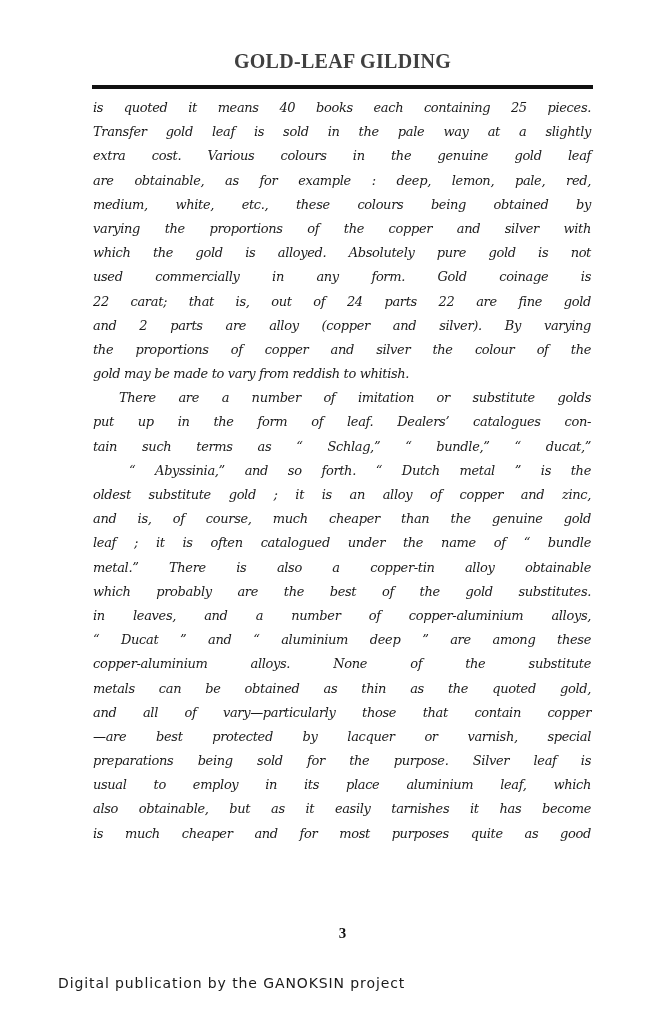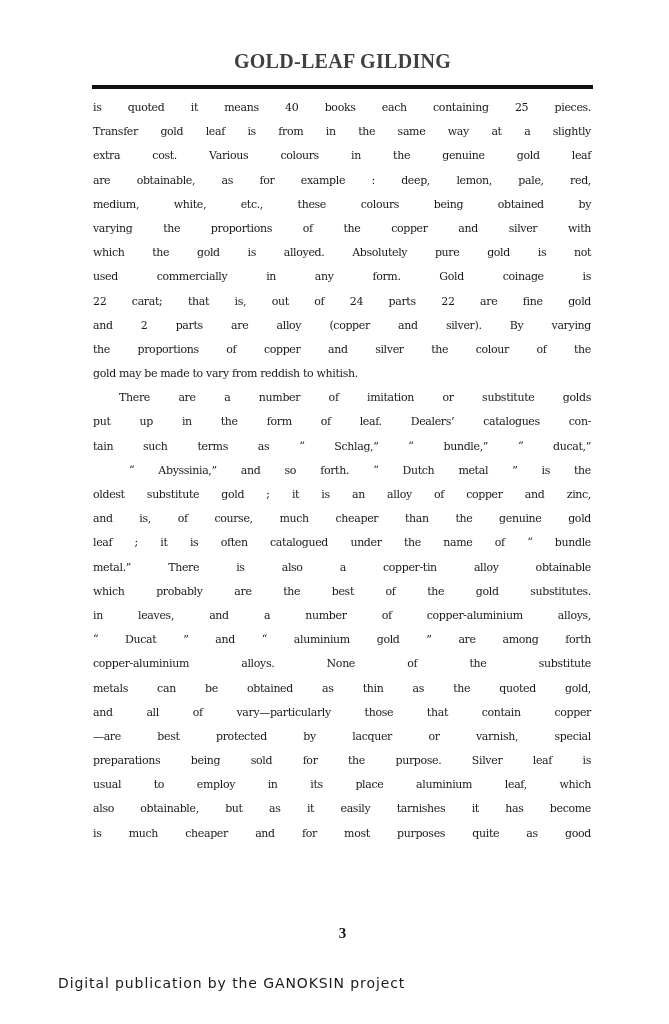--- a/index.html
+++ b/index.html
@@ -33,23 +33,24 @@
       top: 85px;
       height: 4px;
       background: #111111;
     }
     .body-text {
       position: absolute;
       left: 93px;
       width: 498px;
       top: 96px;
       font-family: "DejaVu Serif", "Liberation Serif", serif;
-      font-size: 11px;
+      font-size: 13px;
       line-height: 24.2px;
       color: #1a1a1a;
+      font-style: italic;
     }
     .line {
       display: block;
       white-space: nowrap;
       text-align: justify;
       text-align-last: justify;
       height: 24.2px;
       overflow: visible;
       letter-spacing: -0.35px;
     }
@@ -84,21 +85,21 @@
   </style>
 </head>
 <body>
 
 <div class="running-head">GOLD-LEAF GILDING</div>
 <div class="head-rule"></div>
 
 <div class="body-text">
   <div>
     <span class="line" style="white-space: normal;">is quoted it means 40 books each containing 25 pieces.</span>
-    <span class="line" style="white-space: normal;">Transfer gold leaf is from in the same way at a slightly</span>
+    <span class="line" style="white-space: normal;">Transfer gold leaf is sold in the pale way at a slightly</span>
     <span class="line" style="white-space: normal;">extra cost.  Various colours in the genuine gold leaf</span>
     <span class="line" style="white-space: normal;">are obtainable, as for example : deep, lemon, pale, red,</span>
     <span class="line" style="white-space: normal;">medium, white, etc., these colours being obtained by</span>
     <span class="line" style="white-space: normal;">varying the proportions of the copper and silver with</span>
     <span class="line" style="white-space: normal;">which the gold is alloyed.  Absolutely pure gold is not</span>
     <span class="line" style="white-space: normal;">used commercially in any form.   Gold coinage is</span>
     <span class="line" style="white-space: normal;">22 carat; that is, out of 24 parts 22 are fine gold</span>
     <span class="line" style="white-space: normal;">and 2 parts are alloy (copper and silver).  By varying</span>
     <span class="line" style="white-space: normal;">the proportions of copper and silver the colour of the</span>
     <span class="line last">gold may be made to vary from reddish to whitish.</span>
@@ -107,21 +108,21 @@
     <span class="line indent" style="white-space: normal;">There are a number of imitation or substitute golds</span>
     <span class="line" style="white-space: normal;">put up in the form of leaf.  Dealers’ catalogues con-</span>
     <span class="line" style="white-space: normal;">tain such terms as “ Schlag,” “ bundle,” “ ducat,”</span>
     <span class="line" style="white-space: normal; margin-left: 36px;">“ Abyssinia,” and so forth.  “ Dutch metal ” is the</span>
     <span class="line" style="white-space: normal;">oldest substitute gold ; it is an alloy of copper and zinc,</span>
     <span class="line" style="white-space: normal;">and is, of course, much cheaper than the genuine gold</span>
     <span class="line" style="white-space: normal;">leaf ; it is often catalogued under the name of “ bundle</span>
     <span class="line" style="white-space: normal;">metal.”  There is also a copper-tin alloy obtainable</span>
     <span class="line" style="white-space: normal;">which probably are the best of the gold substitutes.</span>
     <span class="line" style="white-space: normal;">in leaves, and a number of copper-aluminium alloys,</span>
-    <span class="line" style="white-space: normal;">“ Ducat ” and “ aluminium gold ” are among forth</span>
+    <span class="line" style="white-space: normal;">“ Ducat ” and “ aluminium deep ” are among these</span>
     <span class="line" style="white-space: normal;">copper-aluminium alloys.   None of the substitute</span>
     <span class="line" style="white-space: normal;">metals can be obtained as thin as the quoted gold,</span>
     <span class="line" style="white-space: normal;">and all of vary—particularly those that contain copper</span>
     <span class="line" style="white-space: normal;">—are best protected by lacquer or varnish, special</span>
     <span class="line" style="white-space: normal;">preparations being sold for the purpose.  Silver leaf is</span>
     <span class="line" style="white-space: normal;">usual to employ in its place aluminium leaf, which</span>
     <span class="line" style="white-space: normal;">also obtainable, but as it easily tarnishes it has become</span>
     <span class="line" style="white-space: normal;">is much cheaper and for most purposes quite as good</span>
   </div>
 </div>

